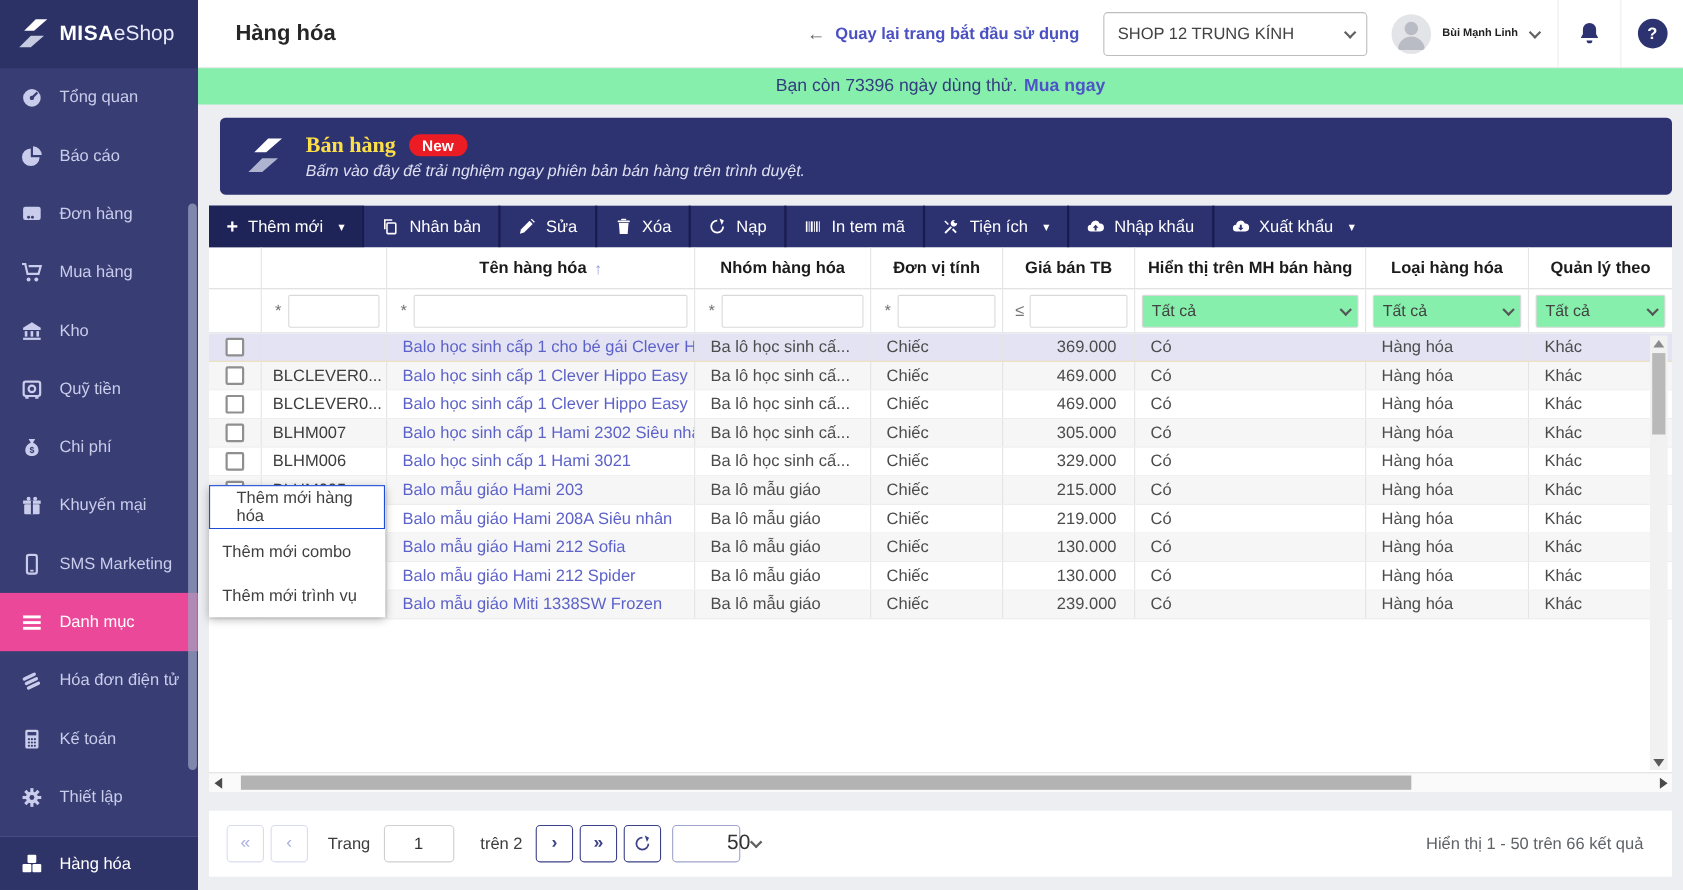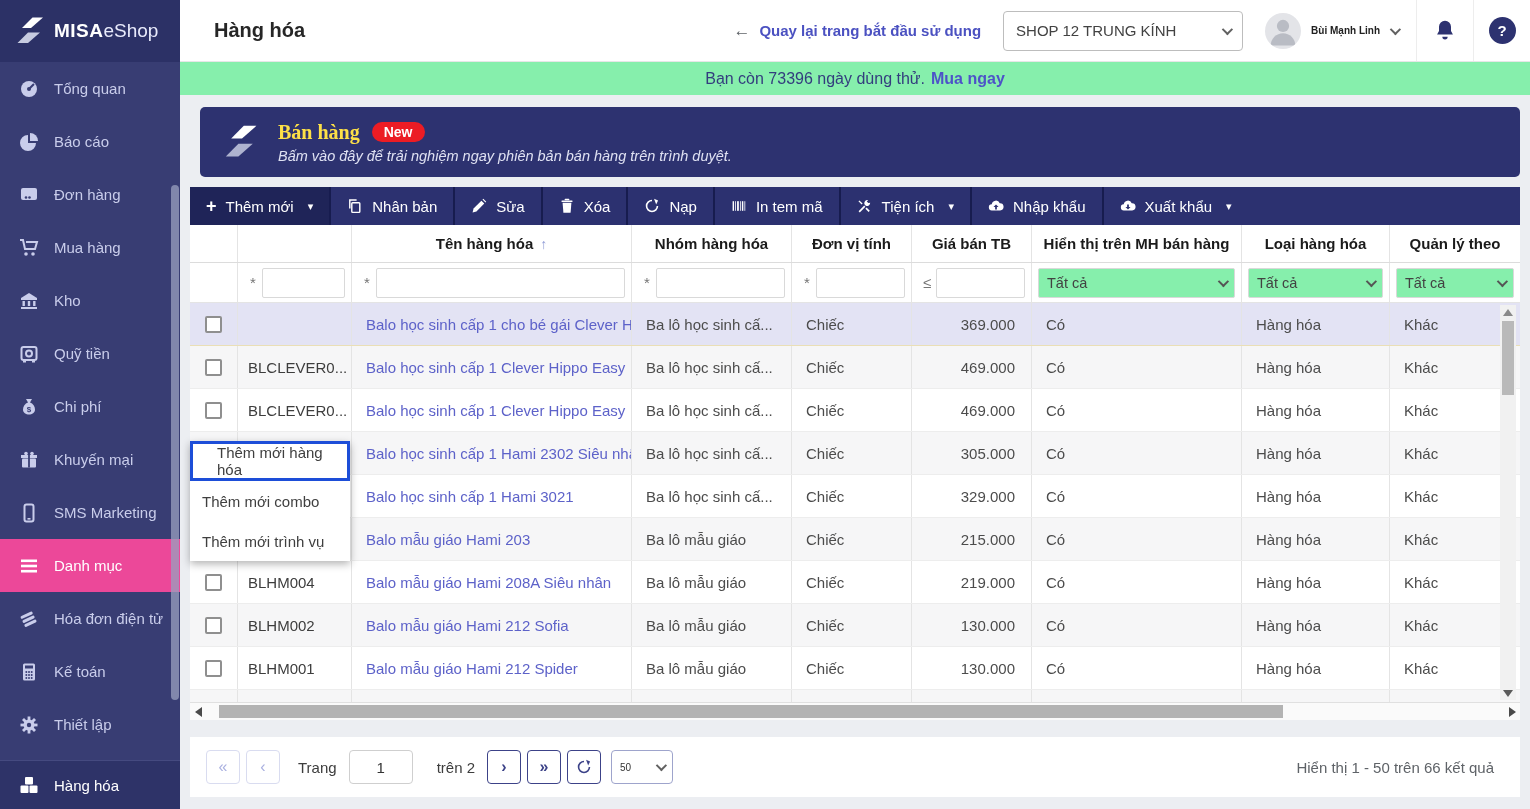--- a/index.html
+++ b/index.html
@@ -63,42 +63,42 @@
   .tb-btn .t-ico { margin-right:9px; display:flex; align-items:center; }
   .tb-btn svg { width:16px; height:16px; fill:#fff; }
   .tb-btn .caret { font-size:11px; margin-left:14px; color:#fff; }
   .tb-btn.pressed { background:#1f2458; }
   .tb-sep { width:2px; background:#171c4f; }
   .plus-glyph { font-size:18px; font-weight:bold; line-height:1; }
 
   
   .dropdown { position:absolute; left:10px; top:346px; width:160px; background:#fff; box-shadow:0 3px 8px rgba(0,0,0,.3); z-index:50; }
   .dd-item { height:40px; display:flex; align-items:center; padding-left:12px; font-size:15px; color:#3f3f3f; cursor:pointer; background:#fff; }
-  .dd-item.highlight { border:3px solid #1d4ed8;padding-left:24px; }
+  .dd-item.highlight { border:1px solid #1d4ed8;padding-left:24px; }
 
   
   .grid-card { background:#fff; position:relative; }
   .t-row { display:grid; grid-template-columns:48px 114px 280px 160px 120px 120px 210px 148px auto; align-items:center; }
   .t-cell { height:100%; display:flex; align-items:center; border-right:1px solid #e4e4e4; overflow:hidden; white-space:nowrap; }
   .t-cell:last-child { border-right:none; }
 
   .g-head { height:38px; border-bottom:1px solid #dcdcdc; }
   .g-head .t-cell { justify-content:center; font-weight:bold; font-size:15px; color:#1b1b1b; }
   .sort-ico { color:#8f9bd6; margin-left:7px; font-size:14px; }
 
   .g-filter { height:40px; border-bottom:1px solid #e4e4e4; }
   .g-filter .t-cell { padding:0 6px; }
   .f-op { color:#757575; font-size:15px; width:18px; text-align:center; flex:0 0 18px; }
   .f-input { flex:1; min-width:0; height:30px; border:1px solid #d9d9d9; border-radius:2px; outline:none; font-size:14px; padding:0 6px; }
   .f-select { flex:1; min-width:0; height:30px; border:1px solid #d9d9d9; border-radius:2px; background:#86efac; display:flex; align-items:center; padding:0 8px; cursor:pointer; }
   .f-select .txt { flex:1; font-size:14.5px; color:#424242; }
   .f-select .chev { border-color:#555; }
 
   .rows-wrap { height:399px; overflow:hidden; position:relative; }
-  .rows-wrap .t-row { height:43px; border-bottom:1px solid #ededed; cursor:pointer; font-size:15px; color:#4c4c4c; background:#fff; }
+  .rows-wrap .t-row { height:26px; border-bottom:1px solid #ededed; cursor:pointer; font-size:15px; color:#4c4c4c; background:#fff; }
   .rows-wrap .t-row:nth-child(odd) { background:#f6f6f7; }
   .rows-wrap .t-row.selected { background:#e3e3f4; border-bottom:1px solid #eadfb6; }
   .cell-pad { padding-left:14px; }
   .code-cell { padding-left:10px; color:#3d3d3d; }
   .name-cell { color:#5d62c9; padding-left:14px; }
   .price-cell { justify-content:flex-end; padding-right:16px; }
   .cb { width:17px; height:17px; border:2px solid #8f8f8f; border-radius:2px; margin:0 auto; background:#fff; }
 
   
   .v-scroll { position:absolute; top:2px; bottom:2px; right:4px; width:16px; background:#f1f1f1; z-index:10; }
@@ -117,21 +117,21 @@
   .h-thumb { position:absolute; top:2px; bottom:2px; left:1%; width:82%; background:#b3b3b3; }
 
   
   .pager { margin-top:17px; height:60px; background:#fff; display:flex; align-items:center; padding:0 16px; }
   .pg-btn { width:34px; height:34px; border-radius:4px; display:flex; align-items:center; justify-content:center; font-size:16px; margin-right:6px; cursor:pointer; background:#fff; }
   .pg-btn.disabled { border:1px solid #d9dcf0; color:#aab1e0; cursor:default; }
   .pg-btn.navy { border:1px solid #3c4288; color:#3c4288; font-weight:bold; }
   .pg-label { font-size:15px; color:#3d3d3d; margin:0 12px; }
   .pg-input { width:64px; height:34px; border:1px solid #cfcfcf; border-radius:4px; text-align:center; font-size:15px; color:#333; outline:none; margin-right:12px; }
   .pg-size { width:62px; height:34px; border:1px solid #9ea4cc; border-radius:4px; display:flex; align-items:center; padding:0 8px; cursor:pointer; margin-left:4px; }
-  .pg-size .txt { flex:1; font-size:10px; color:#333; }
+  .pg-size .txt { flex:1; font-size:19px; color:#333;margin-left:41px; }
   .pg-refresh svg { width:16px; height:16px; fill:#3c4288; }
   .pg-summary { margin-left:auto; font-size:15px; color:#5f6368; padding-right:10px; }
 </style>
 </head>
 <body>
 
 <div class="app">
 
   <aside class="sidebar">
     <div class="logo-area">

